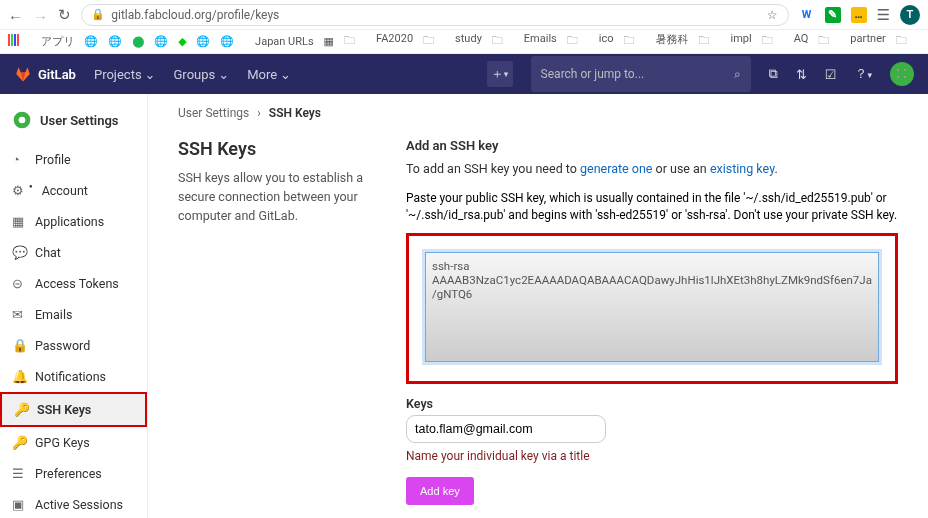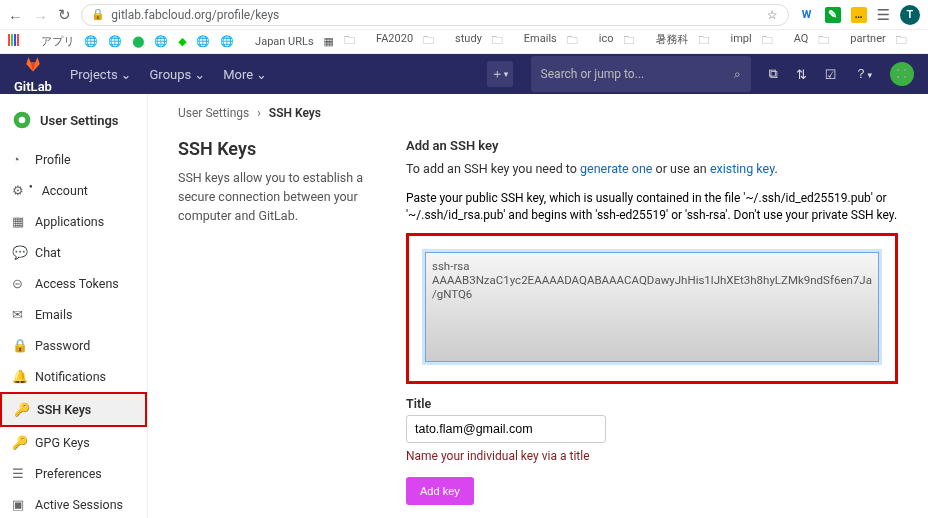--- a/index.html
+++ b/index.html
@@ -12,21 +12,21 @@
 .ext { width: 16px; height: 16px; font-size: 11px; font-weight: 700; display: flex; align-items: center; justify-content: center; border-radius: 2px; }
 .ext.w { color: #1a73e8; }
 .ext.g { background: #00a82d; color: #fff; }
 .ext.y { background: #fbbc04; }
 .avatar { width: 20px; height: 20px; border-radius: 50%; background: #006064; color: #fff; display: flex; align-items: center; justify-content: center; font-size: 11px; font-weight: 600; }
 .bookmarks { height: 24px; display: flex; align-items: center; padding: 0 8px; gap: 10px; border-bottom: 1px solid #eee; font-size: 11px; color: #555; }
 .bk { display: flex; align-items: flex-start; gap: 21px; white-space: nowrap; }
 .fold { color: #888; }
 .apps-ico { display: inline-block; width: 12px; height: 12px; background: repeating-linear-gradient(90deg,#f44 0 2px,#fff 2px 3px,#4c4 3px 5px,#fff 5px 6px,#44f 6px 8px,#fff 8px 9px); }
 .topbar { height: 40px; background: #292961; display: flex; align-items: center; padding: 0 14px; gap: 18px; color: #ccd; font-size: 13px; }
-.tb-logo { display: flex; align-items: center; gap: 6px; font-weight: 600; color: #fff; flex-direction: column; }
+.tb-logo { display: flex; align-items: center; gap: 6px; font-weight: 600; color: #fff; }
 .tb-logo svg { width: 18px; height: 18px; }
 .tb-link { display: flex; align-items: center; gap: 3px; cursor: pointer; }
 .tb-spacer { flex: 1; }
 .tb-plus { width: 26px; height: 26px; background: #3d3d73; border-radius: 3px; display: flex; align-items: center; justify-content: center; }
 .tb-search { width: 220px; height: 36px; background: #3d3d73; border-radius: 3px; display: flex; align-items: center; padding: 0 10px; color: #bbb; font-size: 12px; justify-content: space-between; }
 .tb-icon { color: #ddd; font-size: 13px; }
 .tb-avatar { width: 24px; height: 24px; border-radius: 50%; background: #3cb043; display: flex; align-items: center; justify-content: center; }
 .main { display: flex; }
 .sidebar { width: 148px; border-right: 1px solid #eee; padding-top: 8px; }
 .sb-header { display: flex; align-items: center; gap: 8px; padding: 8px 12px 14px; font-weight: 600; }
@@ -43,21 +43,21 @@
 .left-col h2 { font-size: 18px; font-weight: 600; margin-bottom: 10px; }
 .left-col p { font-size: 12.5px; color: #555; line-height: 1.5; }
 .right-col { flex: 1; }
 .sect-title { font-weight: 600; font-size: 13px; margin-bottom: 8px; }
 .help { font-size: 12.5px; margin-bottom: 14px; }
 .help a { color: #1068bf; text-decoration: none; }
 .field-label { font-weight: 600; font-size: 12.5px; margin-bottom: 4px; }
 .field-desc { font-size: 12px; color: #000000; line-height: 1.45; margin-bottom: 8px; }
 .key-box { border: 3px solid #d40000; padding: 16px; margin-bottom: 12px; }
 .key-box textarea { width: 100%; height: 110px; resize: none; border: 1px solid #6fa8dc; background: linear-gradient(#f6f6f6,#ccc); padding: 6px; font-size: 11.5px; font-family: inherit; color: #555; box-shadow: 0 0 0 3px #cfe3fb; }
-.title-input { width: 200px; height: 28px; border: 1px solid #ccc; border-radius: 3px; padding: 0 8px; font-size: 12.5px; }
+.title-input { width: 200px; height: 28px; border: 1px solid #ccc; border-radius: 9px; padding: 0 8px; font-size: 12.5px; }
 .hint { font-size: 12px; color: #7f1d1d; margin: 6px 0 14px; }
 .btn { background: #d946ef; color: #fff; border: none; border-radius: 3px; padding: 8px 14px; font-size: 11px; font-weight: 500; cursor: pointer; }
 .grid-ico { display:inline-block; width:14px; height:14px; background: radial-gradient(circle at 3px 3px,#666 1.5px,transparent 1.5px),radial-gradient(circle at 10px 3px,#666 1.5px,transparent 1.5px),radial-gradient(circle at 3px 10px,#666 1.5px,transparent 1.5px),radial-gradient(circle at 10px 10px,#666 1.5px,transparent 1.5px);}
 </style>
 </head>
 <body>
 
 <div class="browser-bar">
   <span class="nav-arrow">←</span>
   <span class="nav-arrow" style="opacity:.4">→</span>
@@ -246,21 +246,21 @@
         <div class="help">
           <span>To add an SSH key you need to </span><a href="#">generate one</a><span> or use an </span><a href="#">existing key</a>.
         </div>
 
         <div class="field-desc">Paste your public SSH key, which is usually contained in the file '~/.ssh/id_ed25519.pub' or '~/.ssh/id_rsa.pub' and begins with 'ssh-ed25519' or 'ssh-rsa'. Don't use your private SSH key.</div>
         <div class="key-box">
           <textarea style="">ssh-rsa
 AAAAB3NzaC1yc2EAAAADAQABAAACAQDawyJhHis1lJhXEt3h8hyLZMk9ndSf6en7Ja/gNTQ6</textarea>
         </div>
 
-        <div class="field-label">Title</div>
+        <div class="field-label">Keys</div>
         <input class="title-input" value="tato.flam@gmail.com" style="">
         <div class="hint">Name your individual key via a title</div>
 
         <button class="btn">Add key</button>
       </div>
     </div>
   </div>
 </div>
 
 </body></html>

